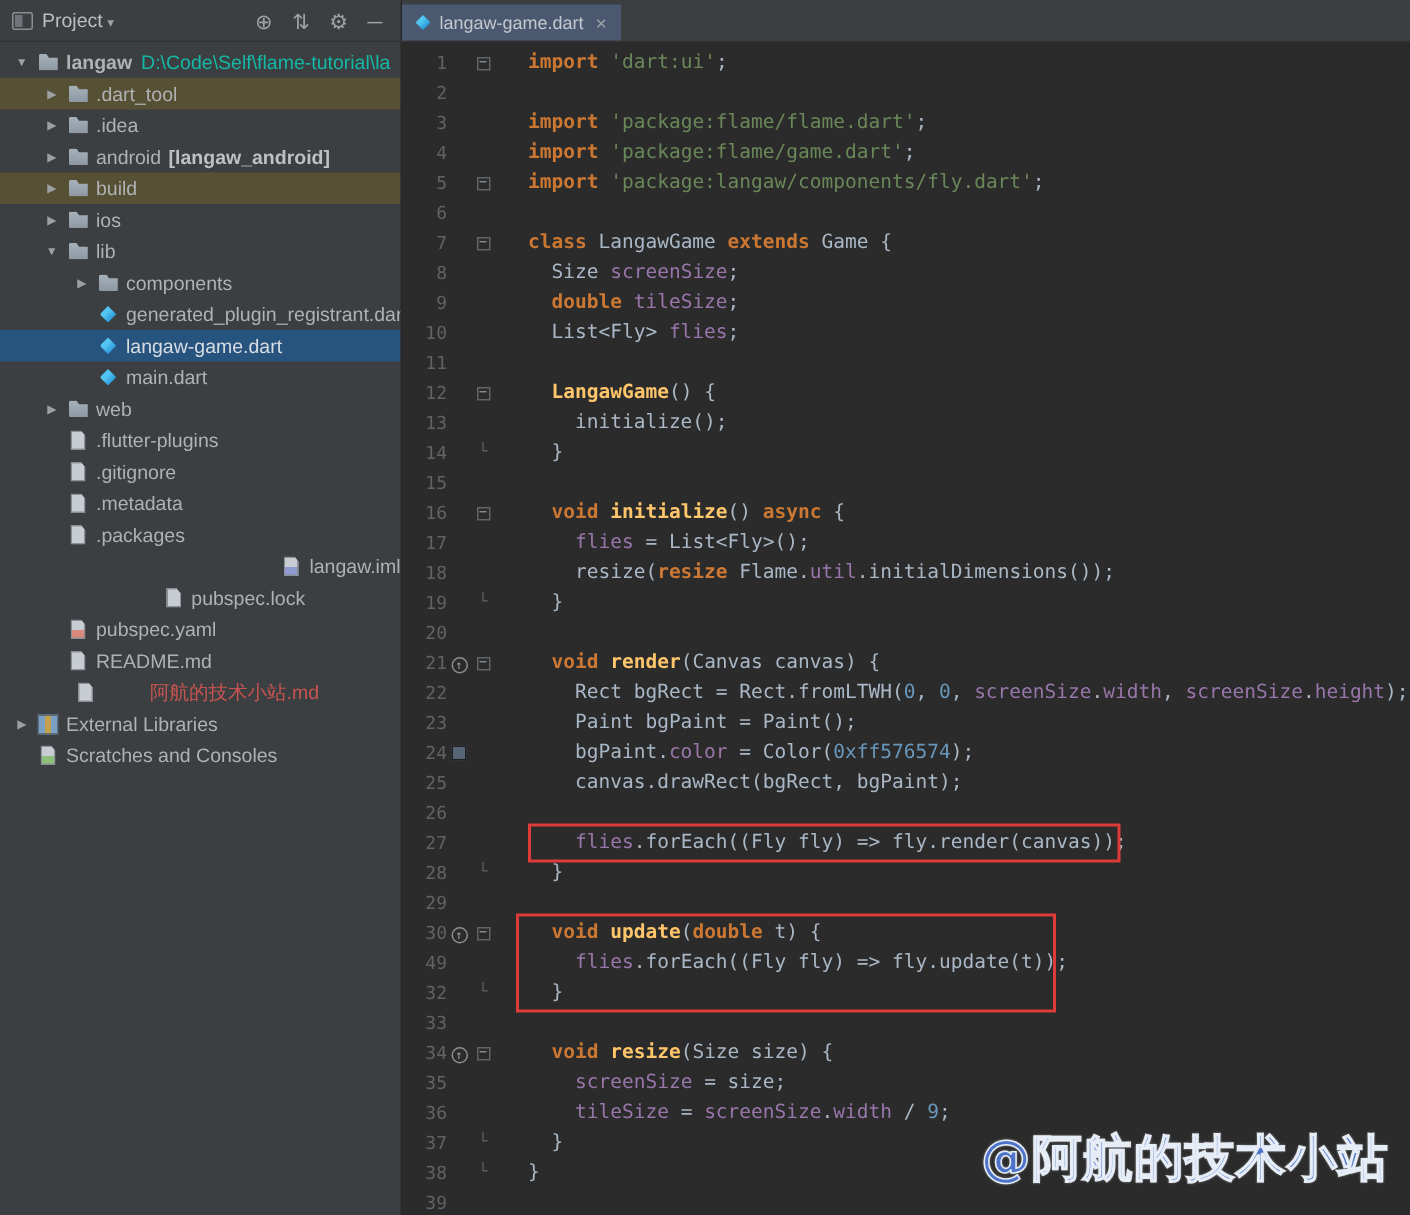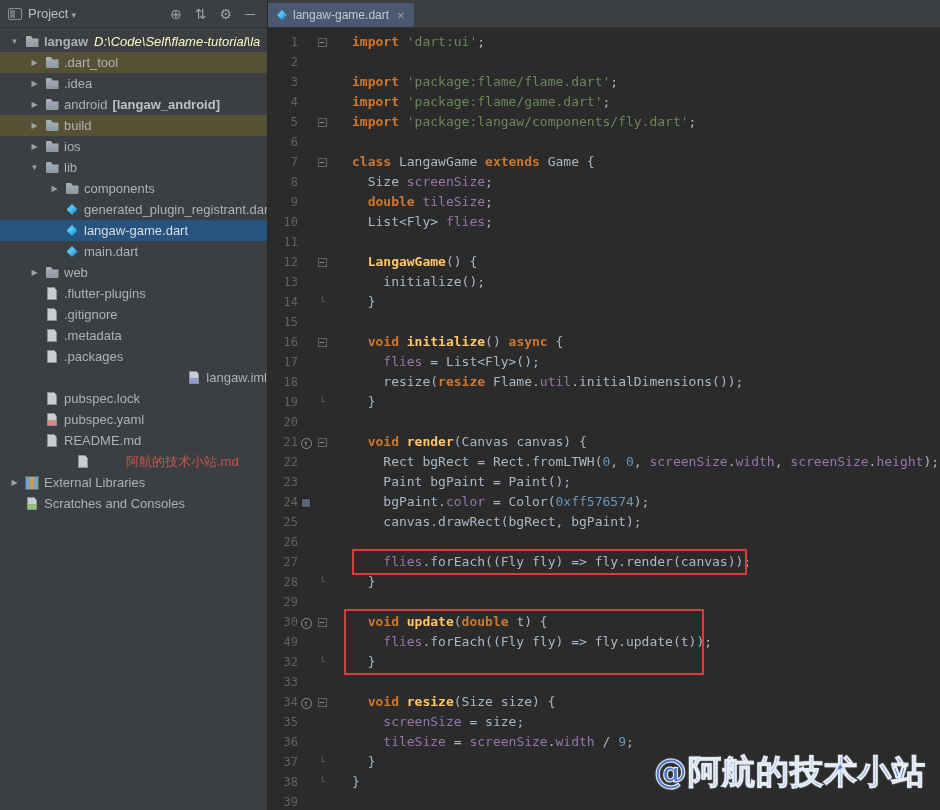--- a/index.html
+++ b/index.html
@@ -33,21 +33,21 @@
 
   
   .project-panel { width:268px; flex:none; background:#3c3f41; border-right:1px solid #282828; padding-top:3px; overflow:hidden; }
   .tree-row { height:21px; display:flex; align-items:center; white-space:nowrap; overflow:hidden; color:#afb1b3; cursor:default; }
   .tree-row.olive { background:#565135; }
   .tree-row.sel { background:#27537f; color:#d8dde2; }
   .arrow { width:17px; flex:none; text-align:center; font-size:8px; color:#9da0a3; }
   .t-icon { width:18px; flex:none; display:inline-flex; align-items:center; justify-content:center; }
   .label { padding-left:3px; }
   .suffix { font-weight:bold; color:#bdc1c5; padding-left:5px; }
-  .secondary { color:#fef9c3; padding-left:6px;font-style:italic; }
+  .secondary { color:#14b8a6; padding-left:6px; }
 
   .icon-folder::after, .icon-lib-folder::after {
     content:""; width:13px; height:11px; border-radius:1px;
     background:linear-gradient(#a7b1ba,#8d98a3);
     clip-path:polygon(0 0,42% 0,55% 22%,100% 22%,100% 100%,0 100%);
   }
   .icon-dart::after { content:""; width:11px; height:11px;
     background:linear-gradient(135deg,#53c5f2 40%,#0c79c9);
     clip-path:polygon(50% 0,100% 50%,50% 100%,0 50%); }
   .icon-file::after, .icon-module::after, .icon-yaml::after, .icon-scratch::after {
@@ -197,36 +197,36 @@
           <div class="tree-row" style="padding-left: 26px;">
             <span class="arrow"></span>
             <span class="t-icon icon-file"></span>
             <span class="label">.packages</span>
           </div>
           <div class="tree-row" style="padding-left: 15px; justify-content: flex-end;">
             <span class="arrow"></span>
             <span class="t-icon icon-module"></span>
             <span class="label">langaw.iml</span>
           </div>
-          <div class="tree-row" style="padding-left: 26px;">
+          <div class="tree-row" style="padding-left: 26px; justify-content: center;">
             <span class="arrow"></span>
             <span class="t-icon icon-file"></span>
             <span class="label">pubspec.lock</span>
           </div>
           <div class="tree-row" style="padding-left: 26px;">
             <span class="arrow"></span>
             <span class="t-icon icon-yaml"></span>
             <span class="label">pubspec.yaml</span>
           </div>
           <div class="tree-row" style="padding-left: 26px;">
             <span class="arrow"></span>
             <span class="t-icon icon-file"></span>
             <span class="label">README.md</span>
           </div>
-          <div class="tree-row" style="padding-left: 26px; gap: 31px;">
+          <div class="tree-row" style=" gap: 31px;">
             <span class="arrow"></span>
             <span class="t-icon icon-file"></span>
             <span class="label" style="color: rgb(199, 84, 80);">阿航的技术小站.md</span>
           </div>
           <div class="tree-row" style="padding-left: 6px;">
             <span class="arrow">▶</span>
             <span class="t-icon icon-library"></span>
             <span class="label">External Libraries</span>
           </div>
           <div class="tree-row" style="padding-left: 6px;">

